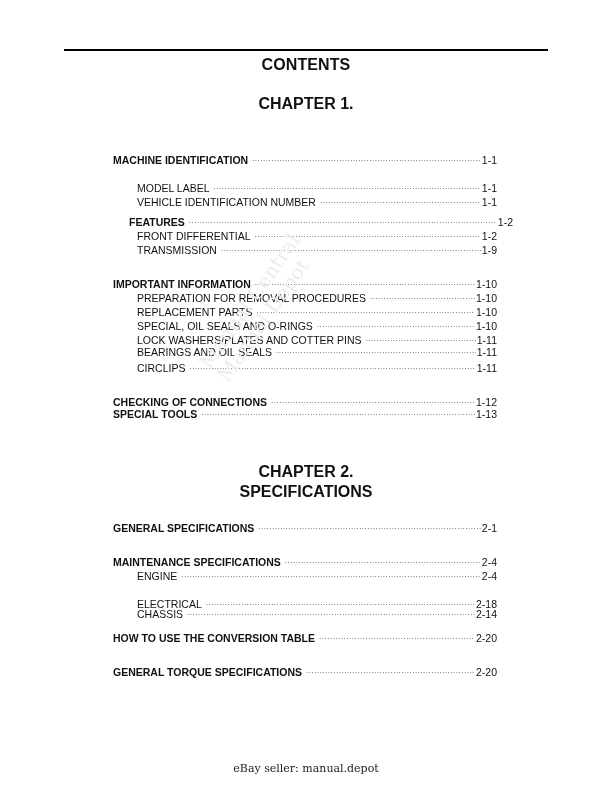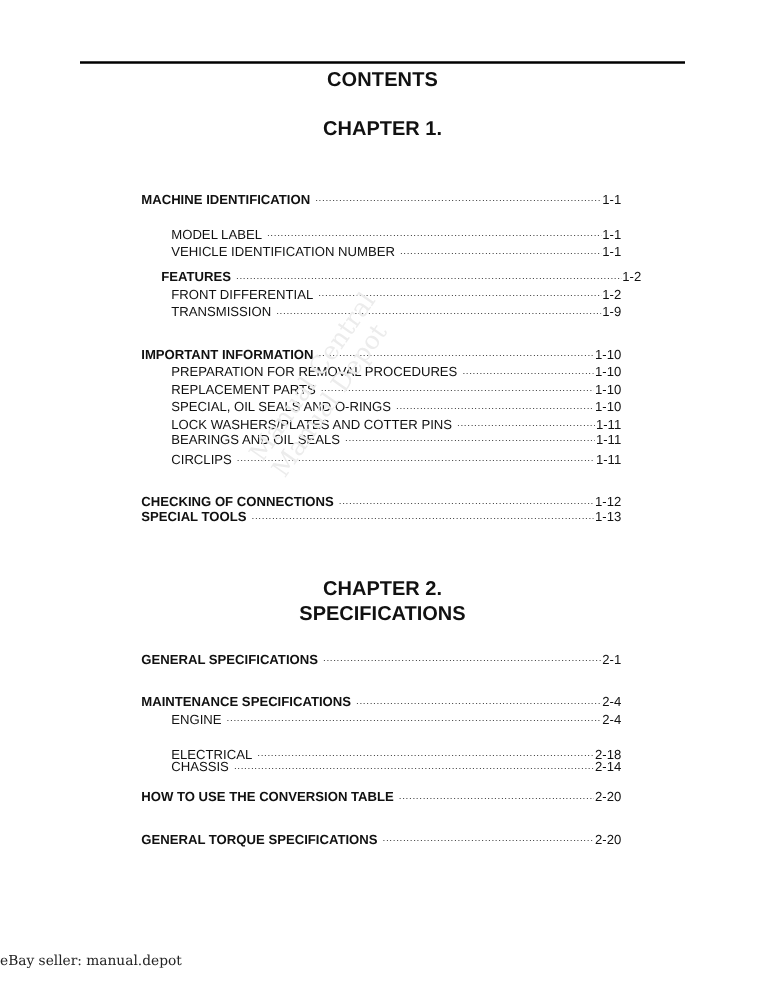--- a/index.html
+++ b/index.html
@@ -90,21 +90,21 @@
       font-size: 20px;
       line-height: 22px;
       white-space: nowrap;
       pointer-events: none;
     }
     .footer {
       position: absolute;
       left: 0;
       width: 612px;
       top: 762px;
-      text-align: left;
+      text-align: center;
       font-family: "DejaVu Serif", serif;
       font-size: 11px;
       color: #222;
     }
   </style>
 </head>
 <body>
 
 <div class="top-rule"></div>
 

